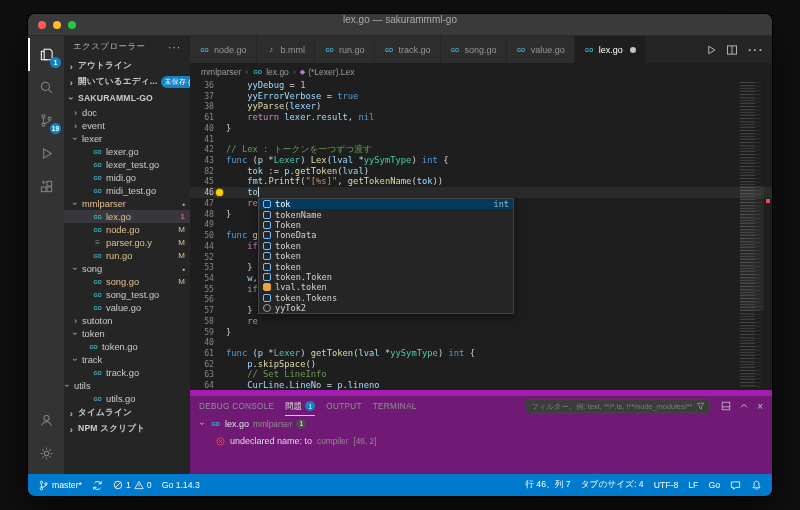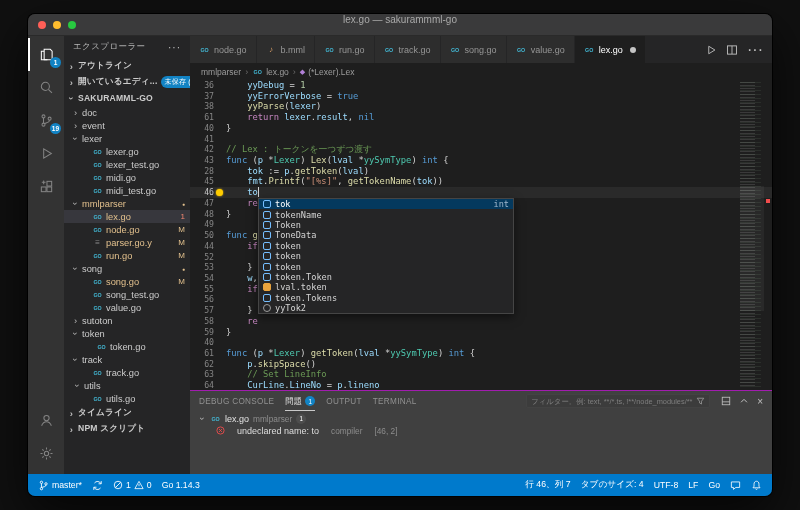--- a/index.html
+++ b/index.html
@@ -69,37 +69,37 @@
   .err-mark{position:absolute;right:2px;top:119px;width:4px;height:4px;background:#f14c4c}
   
   .suggest{position:absolute;left:68px;top:118px;width:256px;background:#252526;border:1px solid #454545;z-index:5;font-size:8.6px;font-family:"DejaVu Sans Mono",monospace;box-shadow:0 3px 9px rgba(0,0,0,.5)}
   .sug-row{height:10.4px;display:flex;align-items:center;gap:4px;padding:0 4px;color:#d4d4d4;cursor:pointer}
   .sug-row.selected{background:#04395e;color:#ffffff}
   .sug-ico{width:8px;height:8px;flex:0 0 auto;border:1px solid #75beff;border-radius:2px}
   .sug-ico.cube{background:#e8a33d;border-color:#e8a33d}
   .sug-ico.enum{border-color:#9d9d9d;border-radius:50%}
   .sug-detail{margin-left:auto;color:#9fb6cc}
   
-  .panel{height:84px;flex:0 0 auto;display:flex;flex-direction:column;background:#404040;border-top:1px solid #a21caf}
+  .panel{height:84px;flex:0 0 auto;display:flex;flex-direction:column;background:#701a75;border-top:6px solid #a21caf}
   .panel-header{height:20px;display:flex;align-items:center;padding:0 9px;gap:11px;flex:0 0 auto}
   .ptabs{display:flex;gap:11px;height:100%}
   .ptab{font-size:8.2px;color:#919191;letter-spacing:.3px;display:flex;align-items:center;gap:3px;height:100%;cursor:pointer}
   .ptab.active{color:#e7e7e7;box-shadow:inset 0 -1px 0 #c9c9c9}
   .pbadge{background:#1283c4;color:#fff;font-size:6.3px;border-radius:6px;min-width:10px;height:10px;display:inline-flex;align-items:center;justify-content:center;padding:0 2px}
   .pbadge.gray{background:#4d4d4d}
   .filter{margin-left:auto;width:184px;height:14px;background:#3c3c3c;border:1px solid #434343;border-radius:2px;display:flex;align-items:center;padding:0 4px;gap:3px}
   .filter input{background:transparent;border:none;outline:none;color:#cccccc;font-size:7.4px;width:100%;font-family:"Liberation Sans",sans-serif}
   .filter input::placeholder{color:#7f7f7f}
   .panel-actions{display:flex;gap:8px;color:#c0c0c0;align-items:center}
   .panel-actions span{cursor:pointer;display:flex;align-items:center;font-size:10px}
   .problems{font-size:9px;color:#cccccc}
   .prob-group{height:15px;display:flex;align-items:center;gap:4px;padding-left:9px;cursor:pointer}
   .pg-file{color:#e2e2e2}
   .pg-folder{color:#8d8d8d;font-size:8.3px}
-  .prob-item{height:15px;display:flex;align-items:flex-start;gap:12px;padding-left:26px;cursor:pointer}
+  .prob-item{height:15px;display:flex;align-items:flex-end;gap:5px;padding-left:26px;cursor:pointer}
   .pmsg{color:#dddddd}
   .psrc,.ploc{color:#8d8d8d;font-size:8.3px}
   
   .statusbar{height:22px;background:#007acc;display:flex;align-items:center;color:#ffffff;font-size:8.7px;padding:0 5px;flex:0 0 auto}
   .sb-group{display:flex;height:100%}
   .sb-group.right{margin-left:auto}
   .sb-item{display:flex;align-items:center;gap:3px;padding:0 5px;height:100%;cursor:pointer;white-space:nowrap}
   svg{display:block}
 </style>
 </head>
@@ -272,35 +272,35 @@
             <span>value.go</span>
           </div>
           <div class="srow" style="padding-left: 8px;">
             <span class="chev">›</span>
             <span>sutoton</span>
           </div>
           <div class="srow" style="padding-left: 8px;">
             <span class="chev open">›</span>
             <span>token</span>
           </div>
-          <div class="srow" style="padding-left: 22px;">
+          <div class="srow" style="padding-left: 14px;">
             <span class="chev none">›</span>
             <span class="fi fi-go">GO</span>
             <span>token.go</span>
           </div>
           <div class="srow" style="padding-left: 8px;">
             <span class="chev open">›</span>
             <span>track</span>
           </div>
           <div class="srow" style="padding-left: 18px;">
             <span class="chev none">›</span>
             <span class="fi fi-go">GO</span>
             <span>track.go</span>
           </div>
-          <div class="srow" style="padding-left: 10px;">
+          <div class="srow" style="padding-left: 0;">
             <span class="chev open">›</span>
             <span>utils</span>
           </div>
           <div class="srow" style="padding-left: 18px;">
             <span class="chev none">›</span>
             <span class="fi fi-go">GO</span>
             <span>utils.go</span>
           </div>
           <div class="srow section" style="padding-left: 4px;">
             <span class="chev">›</span>
@@ -380,21 +380,21 @@
       <div class="code-wrap">
         <div>
             <div class="cline"><span class="lnum">36</span><span class="glyph"></span><span class="ltext"><span class="c-pun">    </span><span class="c-var">yyDebug</span><span class="c-pun"> = </span><span class="c-num">1</span></span></div>
             <div class="cline"><span class="lnum">37</span><span class="glyph"></span><span class="ltext"><span class="c-pun">    </span><span class="c-var">yyErrorVerbose</span><span class="c-pun"> = </span><span class="c-kw">true</span></span></div>
             <div class="cline"><span class="lnum">38</span><span class="glyph"></span><span class="ltext"><span class="c-pun">    </span><span class="c-fn">yyParse</span><span class="c-pun">(</span><span class="c-var">lexer</span><span class="c-pun">)</span></span></div>
             <div class="cline"><span class="lnum">61</span><span class="glyph"></span><span class="ltext"><span class="c-pun">    </span><span class="c-ctrl">return</span><span class="c-pun"> </span><span class="c-var">lexer</span><span class="c-pun">.</span><span class="c-var">result</span><span class="c-pun">, </span><span class="c-kw">nil</span></span></div>
             <div class="cline"><span class="lnum">40</span><span class="glyph"></span><span class="ltext"><span class="c-pun">}</span></span></div>
             <div class="cline"><span class="lnum">41</span><span class="glyph"></span><span class="ltext"></span></div>
             <div class="cline"><span class="lnum">42</span><span class="glyph"></span><span class="ltext"><span class="c-com">// Lex : トークンを一つずつ渡す</span></span></div>
             <div class="cline"><span class="lnum">43</span><span class="glyph"></span><span class="ltext"><span class="c-kw">func</span><span class="c-pun"> (</span><span class="c-var">p</span><span class="c-pun"> *</span><span class="c-type">Lexer</span><span class="c-pun">) </span><span class="c-fn">Lex</span><span class="c-pun">(</span><span class="c-var">lval</span><span class="c-pun"> *</span><span class="c-type">yySymType</span><span class="c-pun">) </span><span class="c-kw">int</span><span class="c-pun"> {</span></span></div>
-            <div class="cline"><span class="lnum">28</span><span class="glyph"></span><span class="ltext"><span class="c-pun">    </span><span class="c-var">tok</span><span class="c-pun"> := </span><span class="c-var">p</span><span class="c-pun">.</span><span class="c-fn">getToken</span><span class="c-pun">(</span><span class="c-var">lval</span><span class="c-pun">)</span></span></div>
+            <div class="cline"><span class="lnum">82</span><span class="glyph"></span><span class="ltext"><span class="c-pun">    </span><span class="c-var">tok</span><span class="c-pun"> := </span><span class="c-var">p</span><span class="c-pun">.</span><span class="c-fn">getToken</span><span class="c-pun">(</span><span class="c-var">lval</span><span class="c-pun">)</span></span></div>
             <div class="cline"><span class="lnum">45</span><span class="glyph"></span><span class="ltext"><span class="c-pun">    </span><span class="c-var">fmt</span><span class="c-pun">.</span><span class="c-fn">Printf</span><span class="c-pun">(</span><span class="c-str">"[%s]"</span><span class="c-pun">, </span><span class="c-fn">getTokenName</span><span class="c-pun">(</span><span class="c-var">tok</span><span class="c-pun">))</span></span></div>
             <div class="cline current"><span class="lnum cur">46</span><span class="glyph"><span class="bulb"></span></span><span class="ltext"><span class="c-pun">    </span><span class="c-var">to</span><span class="cursor"></span></span></div>
             <div class="cline"><span class="lnum">47</span><span class="glyph"></span><span class="ltext"><span class="c-pun">    </span><span class="c-ctrl">re</span></span></div>
             <div class="cline"><span class="lnum">48</span><span class="glyph"></span><span class="ltext"><span class="c-pun">}</span></span></div>
             <div class="cline"><span class="lnum">49</span><span class="glyph"></span><span class="ltext"></span></div>
             <div class="cline"><span class="lnum">50</span><span class="glyph"></span><span class="ltext"><span class="c-kw">func</span><span class="c-pun"> </span><span class="c-fn">g</span></span></div>
             <div class="cline"><span class="lnum">44</span><span class="glyph"></span><span class="ltext"><span class="c-pun">    </span><span class="c-ctrl">if</span></span></div>
             <div class="cline"><span class="lnum">52</span><span class="glyph"></span><span class="ltext"></span></div>
             <div class="cline"><span class="lnum">53</span><span class="glyph"></span><span class="ltext"><span class="c-pun">    }</span></span></div>
             <div class="cline"><span class="lnum">54</span><span class="glyph"></span><span class="ltext"><span class="c-pun">    </span><span class="c-var">w</span><span class="c-pun">,</span></span></div>

